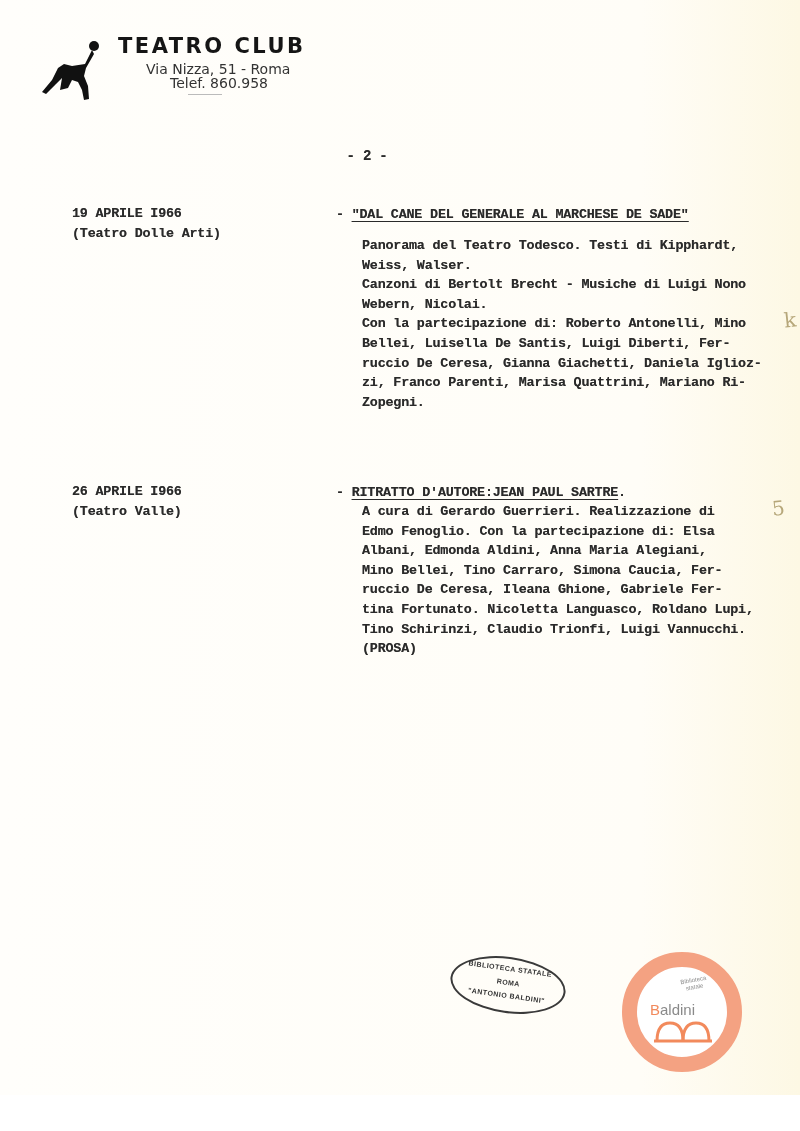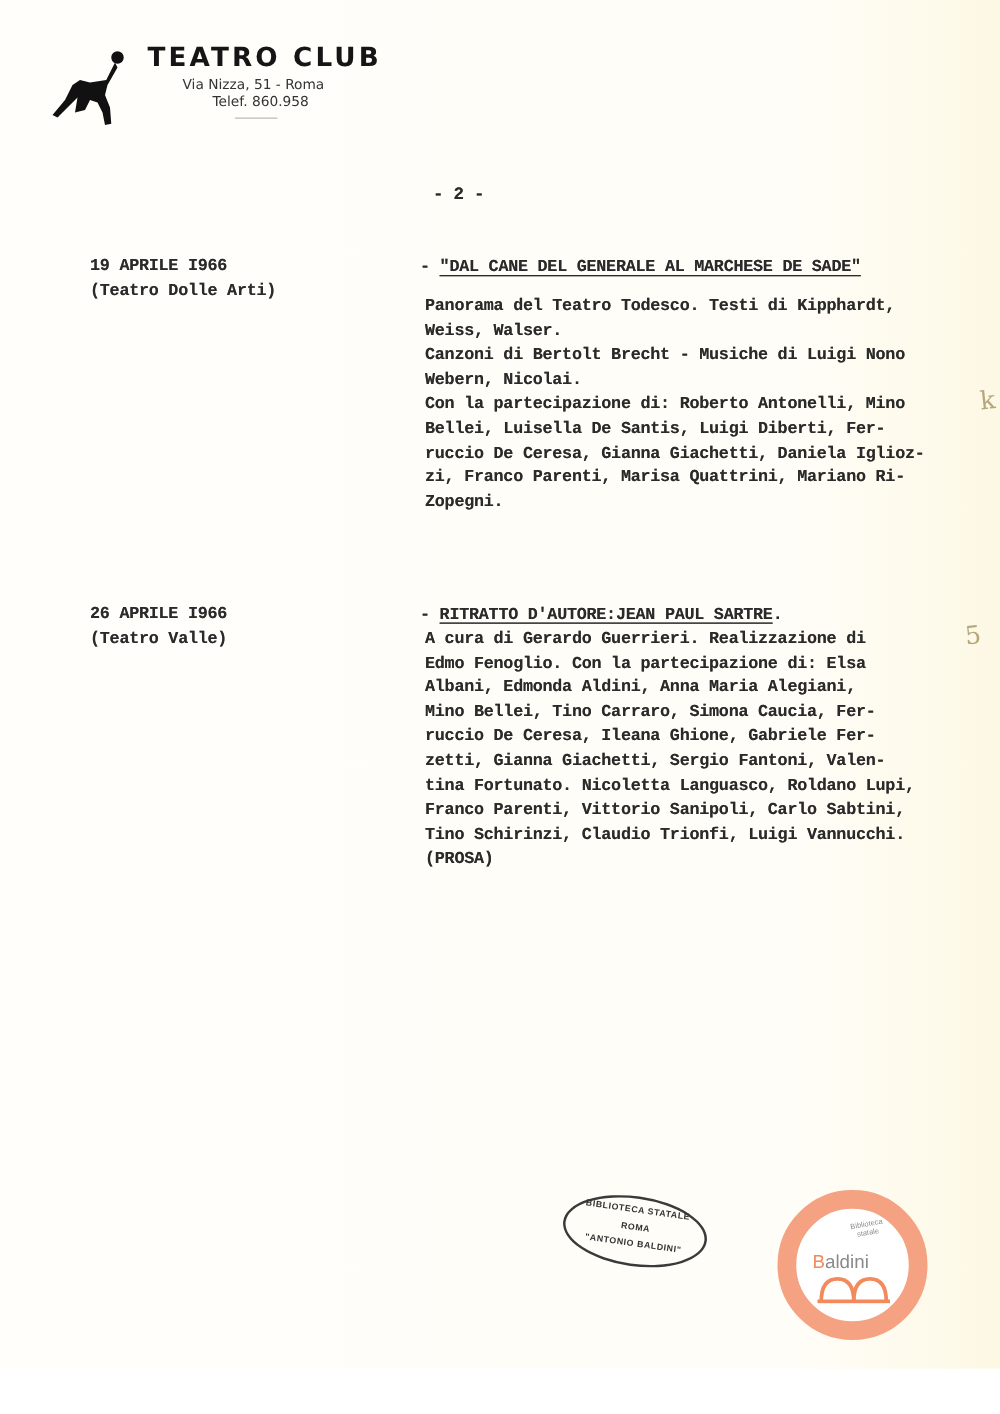--- a/index.html
+++ b/index.html
@@ -16,40 +16,40 @@
     .bottom-strip { position: absolute; left: 0; top: 1095px; width: 800px; height: 36px; background: #ffffff; }
 
     
     .logo { position: absolute; left: 38px; top: 40px; width: 64px; height: 62px; }
     .lh-title {
       position: absolute; left: 118px; top: 34px;
       font-family: "DejaVu Sans", sans-serif; font-size: 21px; letter-spacing: 2.5px;
       color: #151515; font-weight: bold;
     }
     .lh-addr, .lh-tel {
-      position: absolute; font-family: "DejaVu Sans", sans-serif; font-size: 11px; color: #333;
+      position: absolute; font-family: "DejaVu Sans", sans-serif; font-size: 14px; color: #333;
     }
     .lh-addr { left: 146px; top: 61px; }
     .lh-tel { left: 170px; top: 75px; }
     .lh-rule { position: absolute; left: 188px; top: 94px; width: 34px; height: 1px; background: #bbb; }
 
     .typed {
       color: #2a2a2a; font-weight: bold; font-size: 13.4px; line-height: 19.6px;
       letter-spacing: -0.2px;
       text-shadow: 0 0 0.4px rgba(0,0,0,0.5);
     }
 
     .page-num { position: absolute; left: 322px; top: 147px; width: 90px; text-align: center; font-size: 14px; }
 
     .entry-left { position: absolute; left: 72px; }
     .entry-title {
       position: absolute; left: 336px; white-space: nowrap;
     }
     .entry-title .t { text-decoration: underline; text-underline-offset: 3px; }
-    .entry-body { position: absolute; left: 340px; width: 430px; }
+    .entry-body { position: absolute; left: 362px; width: 430px; }
     .entry-body div { white-space: nowrap; }
 
     .margin-note {
       position: absolute; font-family: "DejaVu Serif", serif; color: #b6a77a; font-size: 20px; font-weight: normal;
       transform: rotate(-6deg);
     }
 
     
     .stamp {
       position: absolute; left: 450px; top: 957px; width: 112px; height: 52px;
@@ -125,23 +125,21 @@
 <div class="entry-title typed" style="top:483px;">
   <span>-</span>
   <span class="t">RITRATTO D'AUTORE:JEAN PAUL SARTRE</span><span>.</span>
 </div>
 <div class="entry-body typed" style="top:502px;">
   <div>A cura di Gerardo Guerrieri. Realizzazione di</div>
   <div>Edmo Fenoglio. Con la partecipazione di: Elsa</div>
   <div>Albani, Edmonda Aldini, Anna Maria Alegiani,</div>
   <div>Mino Bellei, Tino Carraro, Simona Caucia, Fer-</div>
   <div>ruccio De Ceresa, Ileana Ghione, Gabriele Fer-</div>
-  <div>zetti, Gianna Giachetti, Sergio Fantoni, Valen-</div>
   <div>tina Fortunato. Nicoletta Languasco, Roldano Lupi,</div>
-  <div>Franco Parenti, Vittorio Sanipoli, Carlo Sabtini,</div>
   <div>Tino Schirinzi, Claudio Trionfi, Luigi Vannucchi.</div>
   <div>(PROSA)</div>
 </div>
 
 <div class="margin-note" style="left:784px; top:308px;">k</div>
 <div class="margin-note" style="left:772px; top:496px;">5</div>
 
 <div class="stamp">
   <div class="stamp-line stamp-l1">BIBLIOTECA STATALE</div>
   <div class="stamp-line stamp-l2">ROMA</div>

